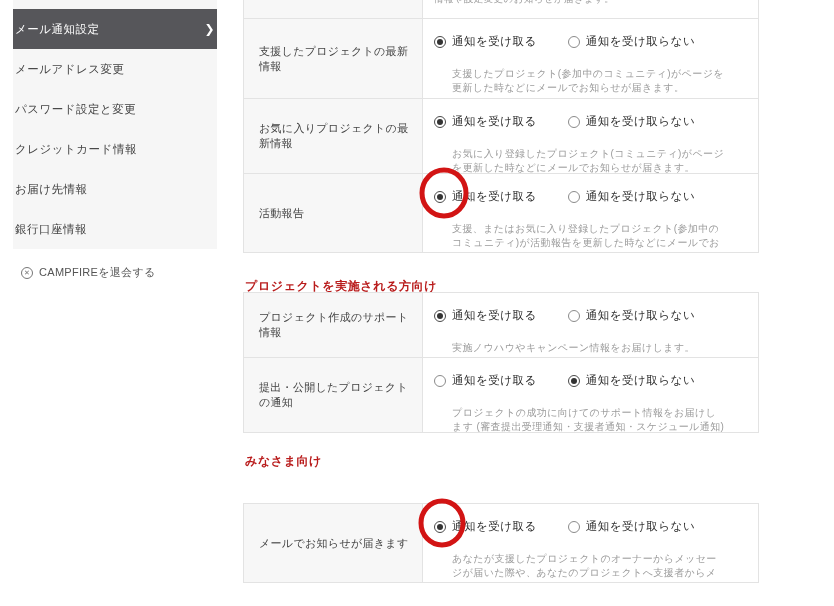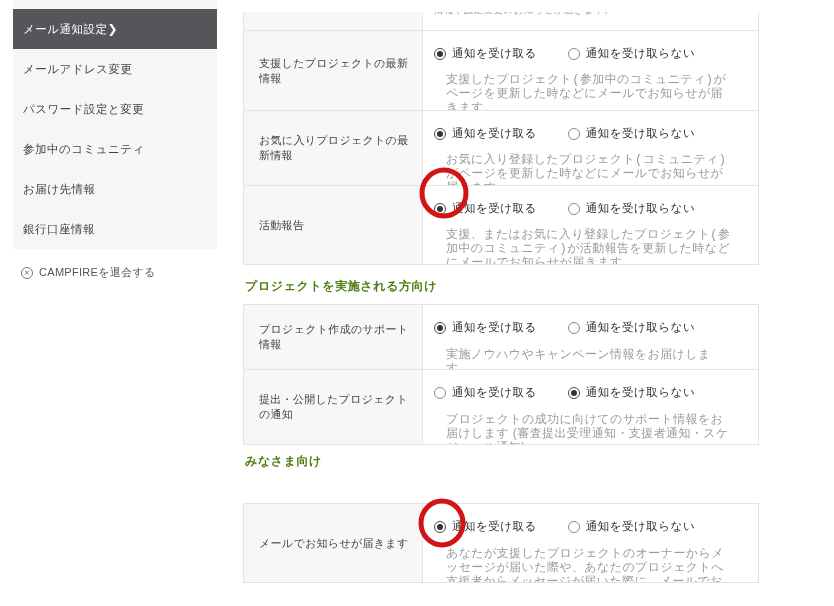--- a/index.html
+++ b/index.html
@@ -8,42 +8,42 @@
     background:#ffffff;
     font-family:"Liberation Sans","DejaVu Sans",sans-serif;
     -webkit-font-smoothing:antialiased;
   }
   
   .sidebar-panel{
     position:absolute;left:13px;top:0;width:204px;height:249px;
     background:#f6f6f6;box-sizing:border-box;padding-top:9px;
   }
   .side-item{
-    height:40px;display:flex;align-items:center;
-    padding:0 10px;font-size:11.5px;color:#444;cursor:pointer;letter-spacing:.5px;
+    height:40px;display:flex;align-items:center;justify-content:space-between;
+    padding:0 2px;font-size:11.5px;color:#444;cursor:pointer;letter-spacing:.5px;
   }
   .side-item.selected{background:#56565a;color:#fff;}
   .chev{font-size:12px;font-weight:bold;color:#fff;}
   .withdraw{
     position:absolute;left:21px;top:265px;display:flex;align-items:center;gap:6px;
     font-size:11px;color:#555;cursor:pointer;letter-spacing:.3px;
   }
   .wicon{
     width:12px;height:12px;border:1px solid #777;border-radius:50%;
     display:flex;align-items:center;justify-content:center;
     font-size:7px;line-height:1;color:#777;box-sizing:border-box;flex-shrink:0;
   }
   
   .main{position:absolute;left:243px;top:0;width:516px;}
   .tbl{
     position:absolute;left:0;width:516px;box-sizing:border-box;
     border:1px solid #e3e3e3;background:#fff;
   }
-  #t1{top:12px;border-top:none;font-family:Liberation Mono, monospace;}
-  #t2{top:304px;}
+  #t1{top:0;border-top:none;}
+  #t2{top:292px;}
   #t3{top:503px;}
   .row{display:flex;border-top:1px solid #e3e3e3;box-sizing:border-box;}
   .tbl .row:first-child{border-top:none;}
   .cell-label{
     width:179px;flex-shrink:0;background:#f7f7f7;border-right:1px solid #e3e3e3;
     box-sizing:border-box;display:flex;align-items:center;
     padding:0 10px 0 15px;font-size:11px;color:#444;letter-spacing:.3px;
   }
   .cell-content{flex:1;box-sizing:border-box;padding:15px 14px 0 11px;overflow:hidden;}
   .row-partial{height:18px;}
@@ -58,26 +58,26 @@
   .radio{
     width:12px;height:12px;border-radius:50%;border:1px solid #8b8b8b;
     background:#fff;box-sizing:border-box;position:relative;flex-shrink:0;
   }
   .radio.sel{border-color:#4a4a4a;}
   .radio.sel::after{
     content:"";position:absolute;left:2px;top:2px;right:2px;bottom:2px;
     border-radius:50%;background:#333;
   }
   .desc{
-    margin:12px;font-size:12px;line-height:14px;color:#9b9b9b;
+    margin:18px;font-size:10px;line-height:14px;color:#9b9b9b;
     letter-spacing:.4px;max-width:315px;
   }
   .heading{
     position:absolute;left:2px;margin:0;font-size:12px;font-weight:bold;
-    color:#4d7c0f;letter-spacing:.6px;
+    color:#b91c1c;letter-spacing:.6px;
   }
   #h1{top:278px;}
   #h2{top:453px;}
   
   .annot{position:absolute;left:0;top:0;pointer-events:none;}
 </style>
 </head>
 <body>
 
 <div>
@@ -87,21 +87,21 @@
       <span>メール通知設定</span>
       <span class="chev">❯</span>
     </div>
     <div class="side-item">
       <span>メールアドレス変更</span>
     </div>
     <div class="side-item">
       <span>パスワード設定と変更</span>
     </div>
     <div class="side-item">
-      <span>参加中のコミュニティ</span>
+      <span>クレジットカード情報</span>
     </div>
     <div class="side-item">
       <span>お届け先情報</span>
     </div>
     <div class="side-item">
       <span>銀行口座情報</span>
     </div>
   </nav>
 
   <div class="withdraw">

